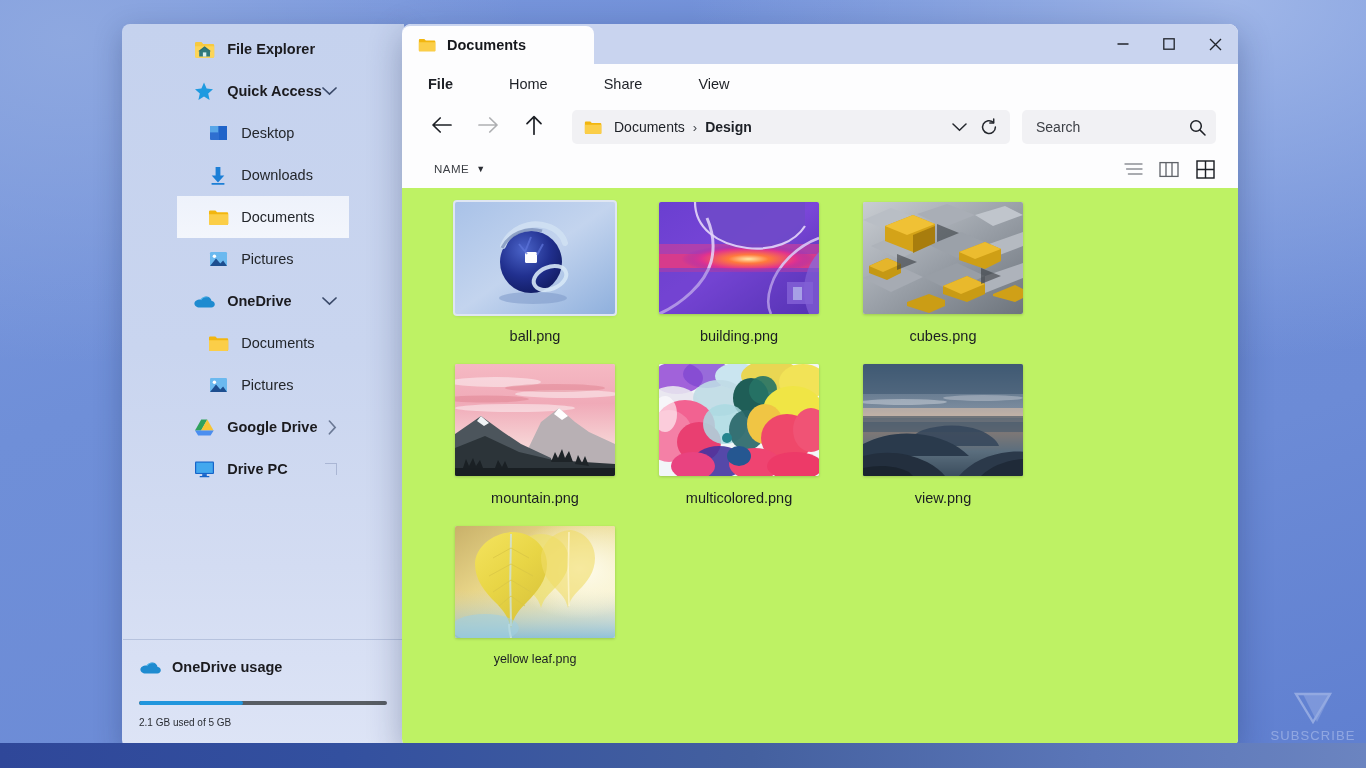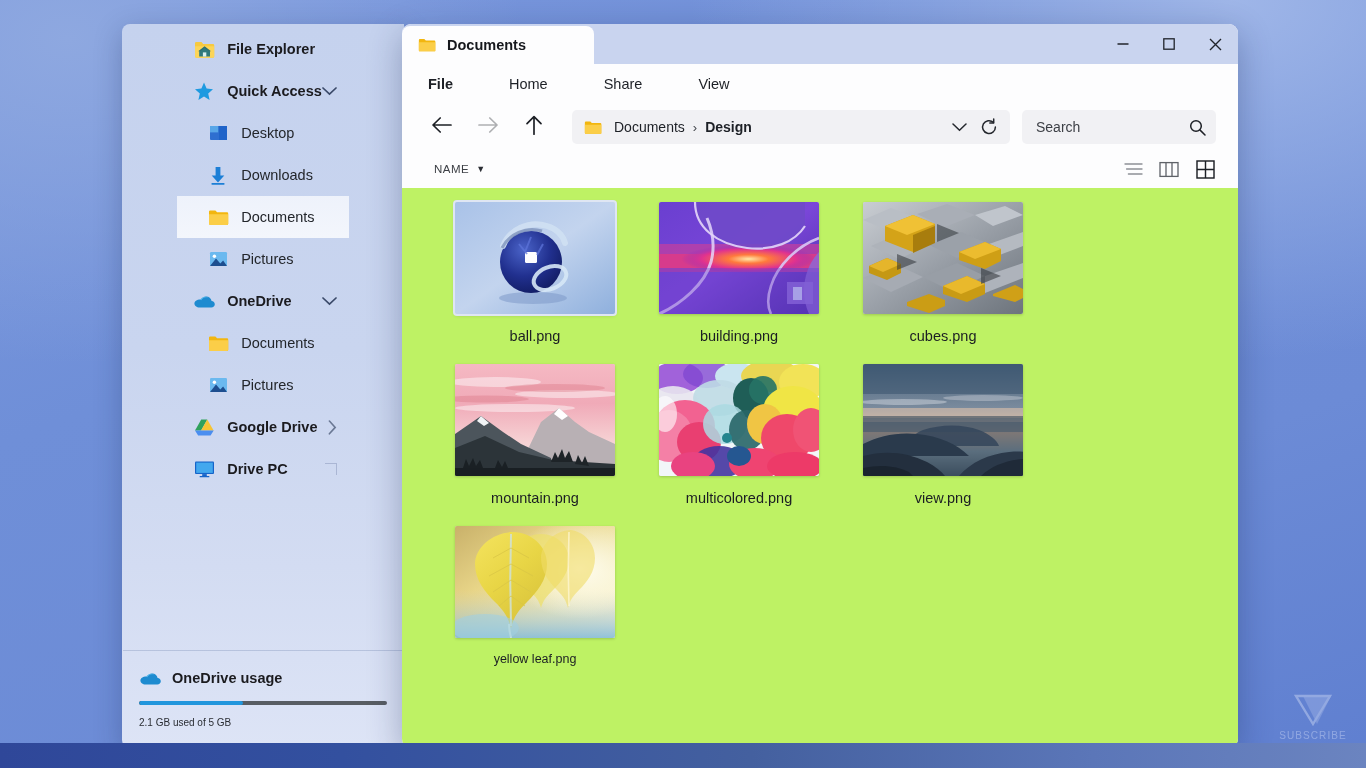--- a/index.html
+++ b/index.html
@@ -20,21 +20,21 @@
     background:linear-gradient(90deg,#2f4799 0%,#33509f 25%,#44609f 55%,#5b76b8 80%,#6b84c0 100%);
   }
   .watermark{
     position:absolute; right:20px; bottom:22px; width:66px; height:58px;
     display:flex; flex-direction:column; align-items:center; justify-content:center;
     opacity:.35; pointer-events:none;
   }
   .wm-tri{ width:40px; height:34px; position:relative; }
   .wm-tri svg{ display:block; }
   .wm-text{
-    font-size:10px; letter-spacing:1.1px; color:#e8eeff; margin-top:3px;
+    font-size:13px; letter-spacing:1.1px; color:#e8eeff; margin-top:3px;
     font-family:"Liberation Sans", sans-serif;
   }
 
   
   .sidebar-window{
     position:absolute; left:122px; top:24px; width:282px; height:724px;
     background:linear-gradient(180deg,#c5d2ee 0%,#c9d5ef 45%,#d3dcf2 75%,#dde4f6 100%);
     border-radius:8px 0 0 8px;
     box-shadow:0 8px 28px rgba(20,35,80,.28);
     overflow:hidden;
@@ -64,21 +64,21 @@
   }
   .corner-mark{
     margin-left:auto; width:12px; height:12px;
     border-top:1.6px solid #aab6d4; border-right:1.6px solid #aab6d4;
   }
   .sb-bottom{
     flex:0 0 auto; padding:0 16px 20px 16px;
     border-top:1px solid rgba(150,165,200,.5);
     padding-top:16px;
   }
-  .od-head{ display:flex; align-items:center; margin-bottom:12px; }
+  .od-head{ display:flex; align-items:center; margin-bottom:23px; }
   .od-head .sb-icon{ margin-right:11px; }
   .od-title{ font-size:14.5px; font-weight:bold; color:#1b1b1f; }
   .od-bar{
     height:4px; width:248px; border-radius:2px; background:#585d63; overflow:hidden;
     margin-bottom:12px;
   }
   .od-bar-fill{ height:100%; background:#2196dd; border-radius:2px; }
   .od-sub{ font-size:10px; color:#2a2d33; }
 
   

